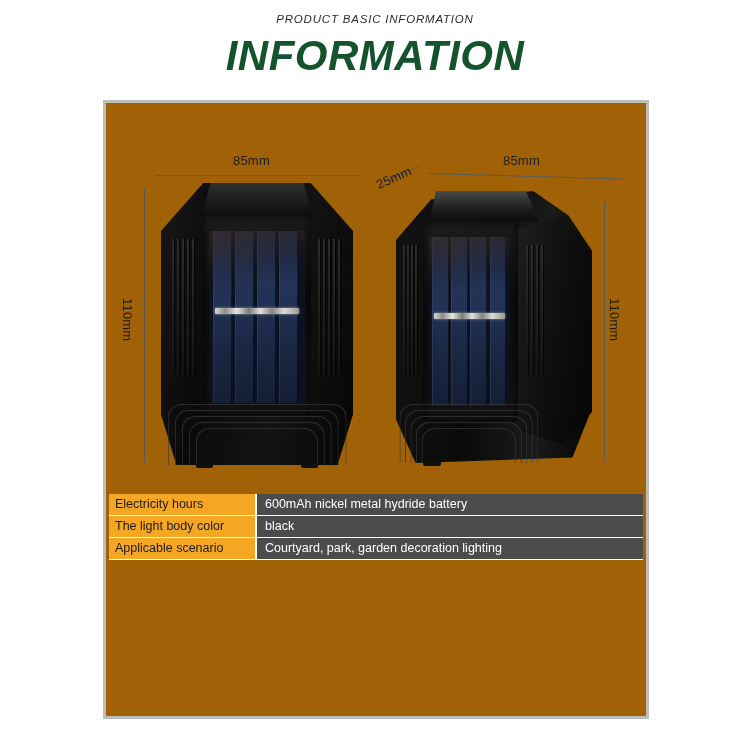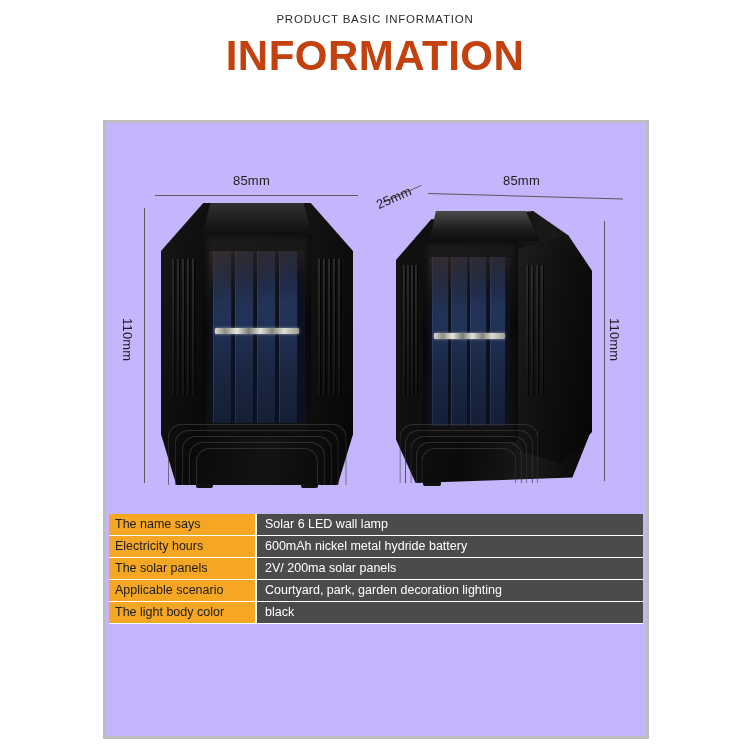--- a/index.html
+++ b/index.html
@@ -16,48 +16,48 @@
     overflow: hidden;
     position: relative;
   }
 
   
   .header {
     width: 100%;
     text-align: center;
     padding-top: 14px;
     box-sizing: border-box;
+    font-style: italic;
   }
   .eyebrow {
     font-size: 11.5px;
     letter-spacing: 0.8px;
     color: #2b2b2b;
     font-weight: 400;
     line-height: 1;
   }
   .headline {
     font-size: 42px;
     font-weight: 700;
     letter-spacing: 0.5px;
-    color: #c2410c;
+    color: #14532d;
     line-height: 1;
     margin-top: 9px;
   }
 
   
   .frame {
     position: absolute;
     left: 103px;
     top: 100px;
     width: 546px;
     height: 619px;
     border: 3px solid #bdbdbd;
     box-sizing: border-box;
-    background: #c4b5fd;
-    margin-top: 20px;
+    background: #a16207;
   }
 
   
   .showcase {
     position: absolute;
     left: 0;
     top: 0;
     width: 546px;
     height: 390px;
   }
@@ -391,34 +391,26 @@
         <div class="ridge" style="bottom:0;  width:76%;  height:40px;"></div>
         <div class="ridge" style="bottom:0;  width:68%;  height:34px;"></div>
       </div>
       <div class="lamp-foot" style="left:14%;"></div>
     </div>
   </div>
 
   <table class="spec-table">
     <tbody>
         <tr>
-          <td class="key">The name says</td>
-          <td class="val">Solar 6 LED wall lamp</td>
-        </tr>
-        <tr>
           <td class="key">Electricity hours</td>
           <td class="val">600mAh nickel metal hydride battery</td>
         </tr>
         <tr>
-          <td class="key">The solar panels</td>
-          <td class="val">2V/ 200ma solar panels</td>
+          <td class="key">The light body color</td>
+          <td class="val">black</td>
         </tr>
         <tr>
           <td class="key">Applicable scenario</td>
           <td class="val">Courtyard, park, garden decoration lighting</td>
         </tr>
-        <tr>
-          <td class="key">The light body color</td>
-          <td class="val">black</td>
-        </tr>
       </tbody>
   </table>
 </div>
 
 </body></html>

